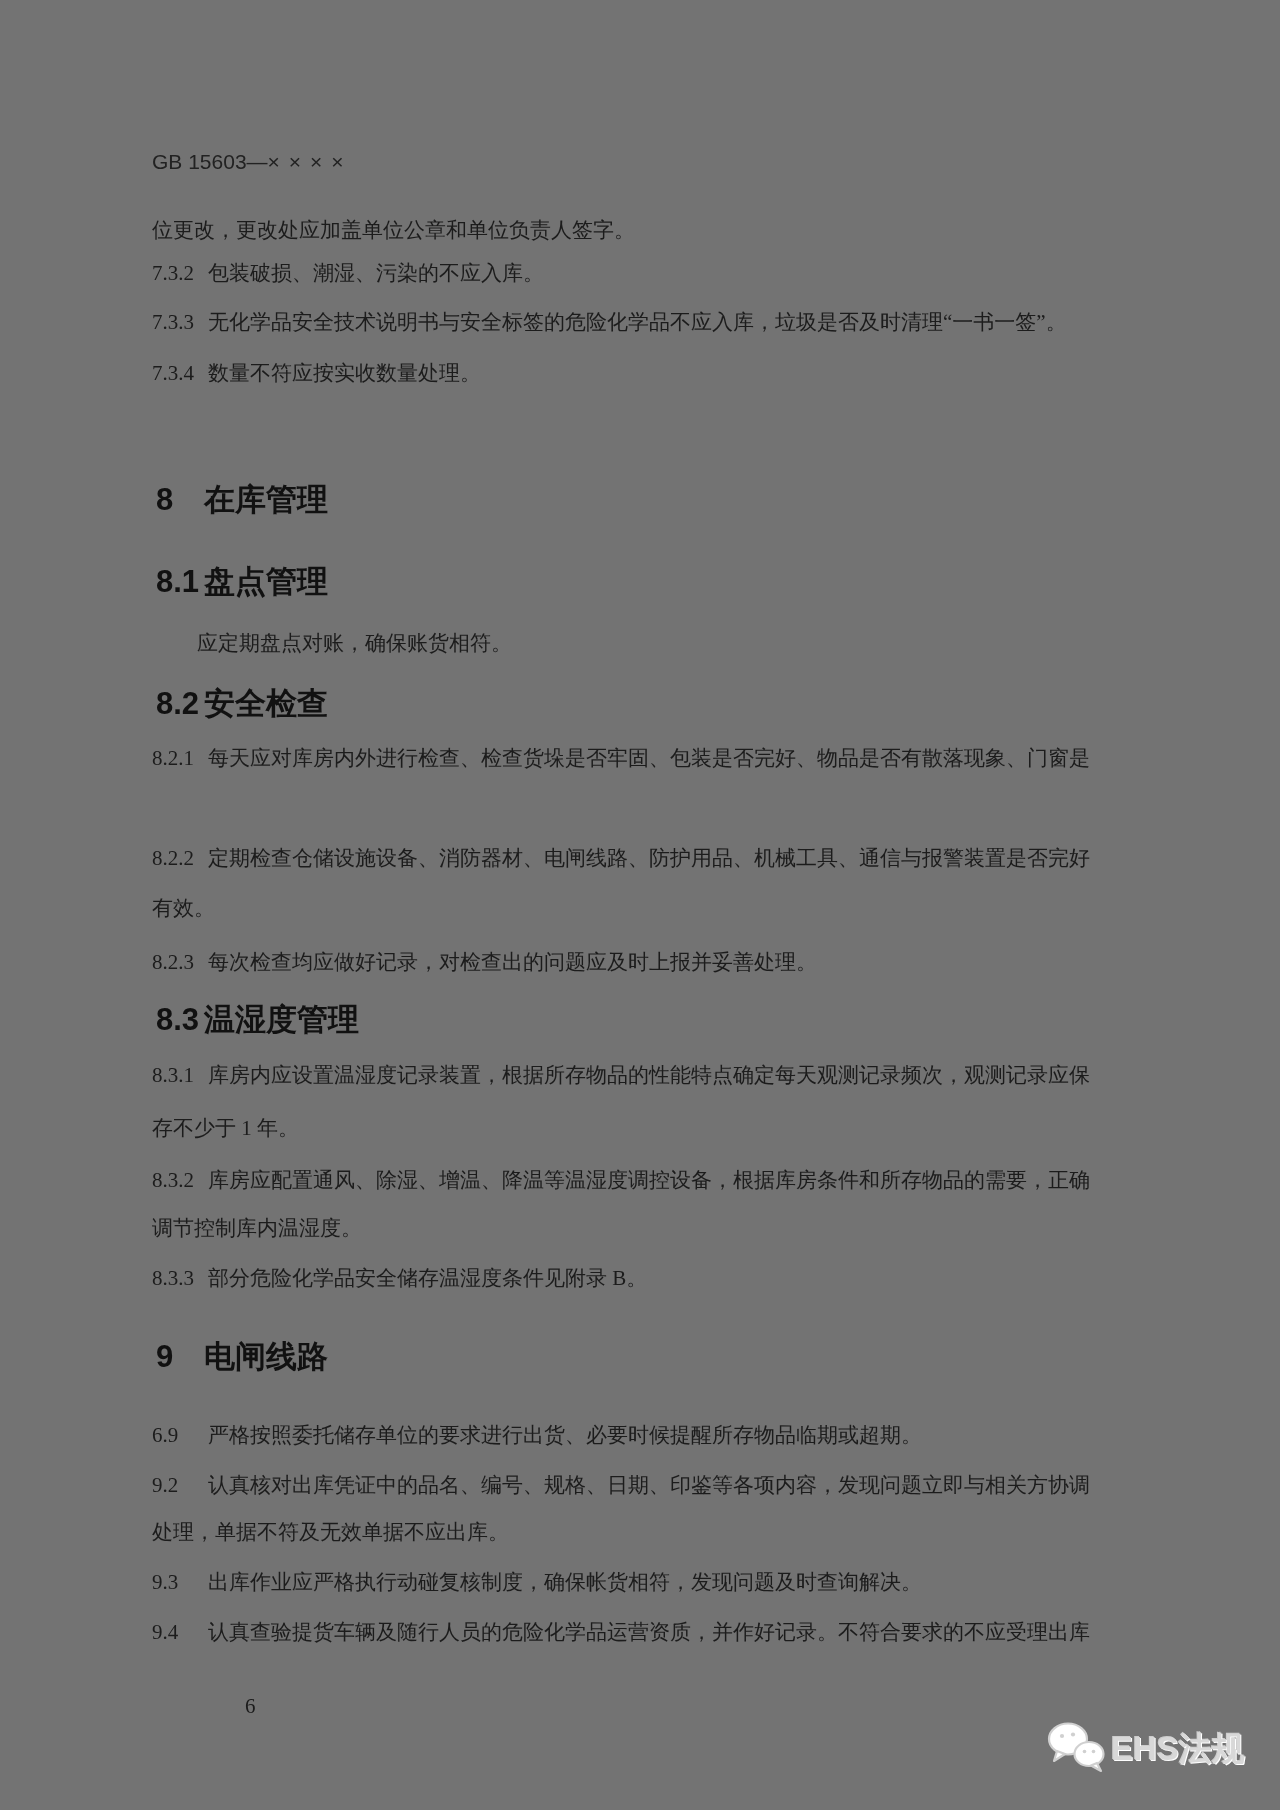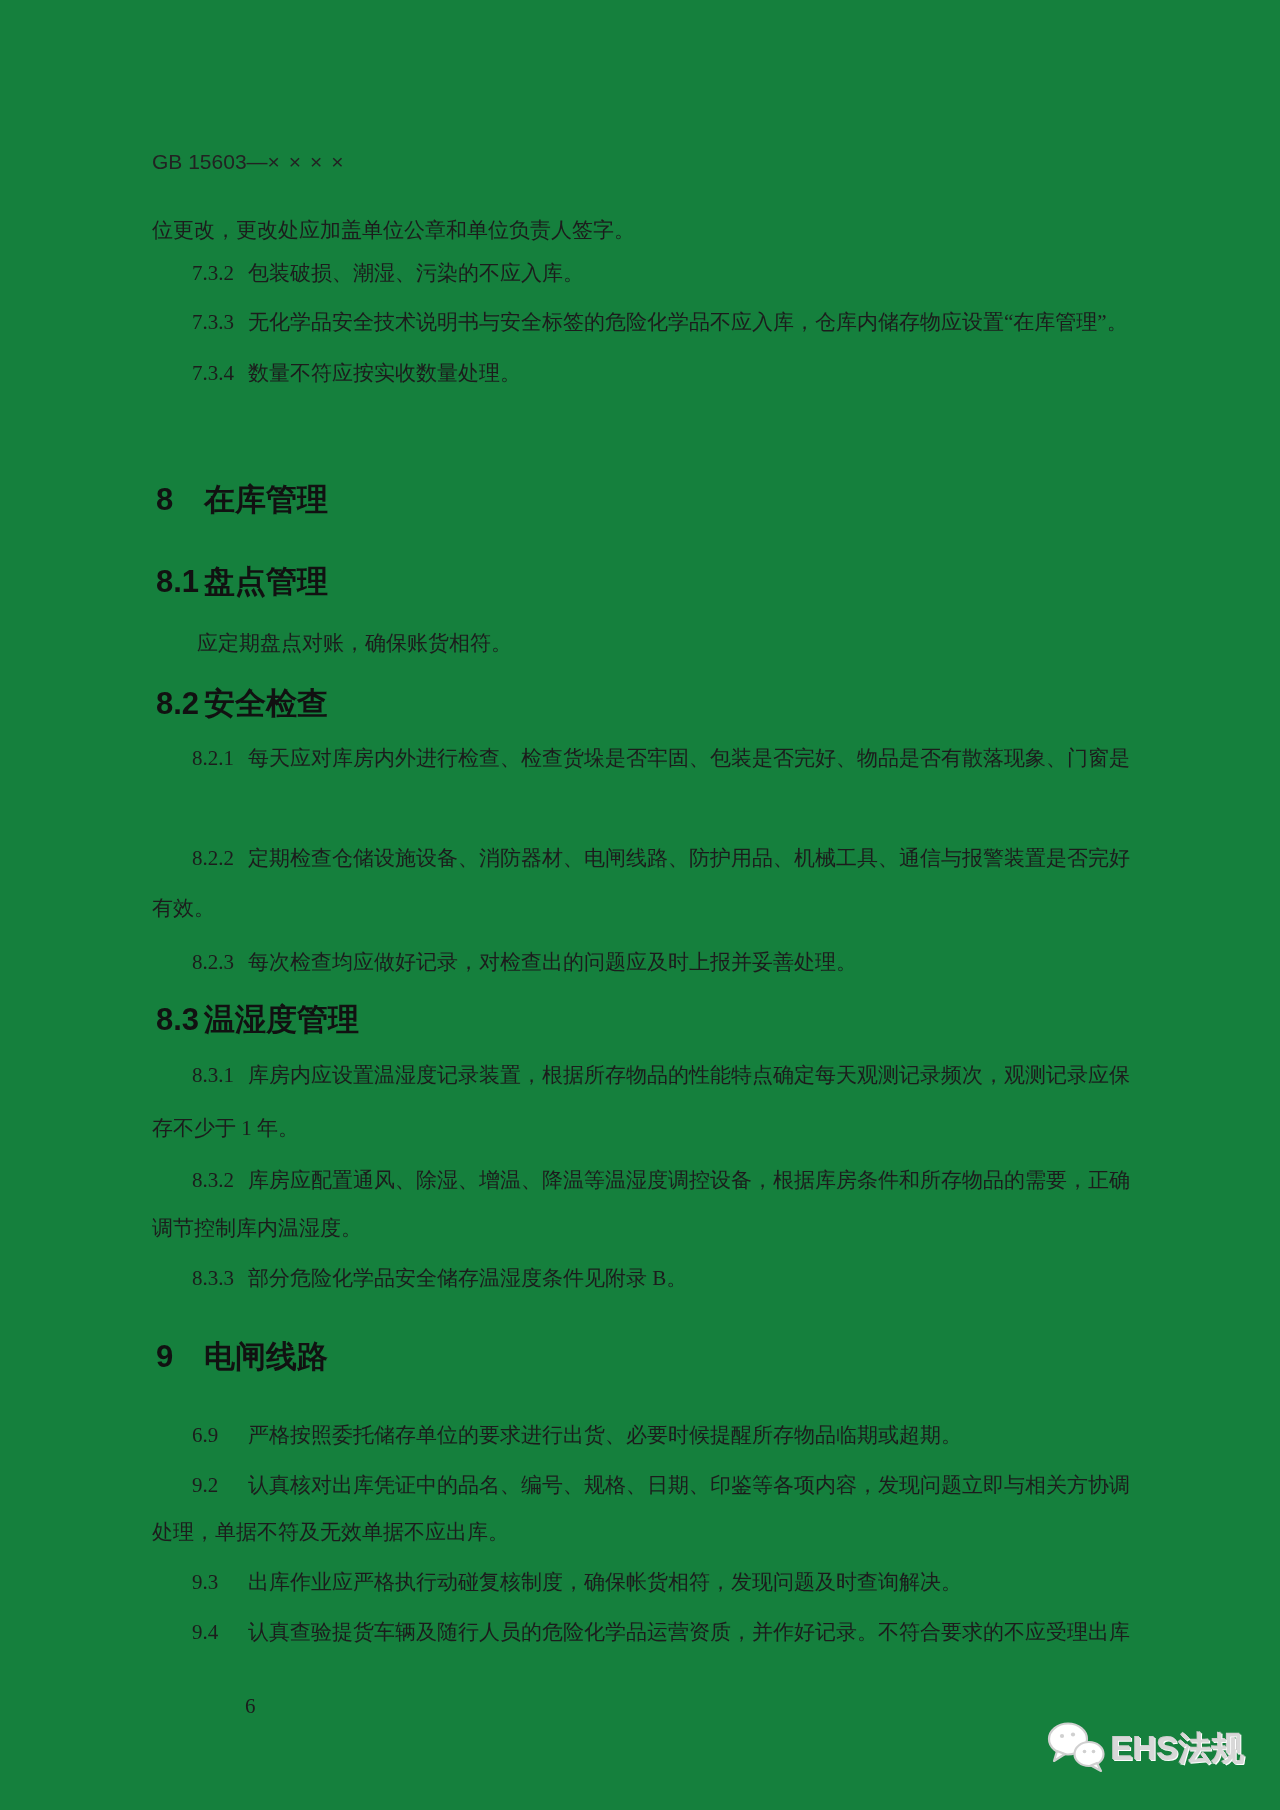--- a/index.html
+++ b/index.html
@@ -1,20 +1,20 @@
 <!DOCTYPE html>
 <html><head>
 <meta charset="utf-8">
 <style>
   html, body { margin: 0; padding: 0; background: #ffffff; }
   .page {
     position: relative;
     width: 1280px;
     height: 1810px;
-    background: #15803d;
+    background: #737373;
     overflow: hidden;
     font-family: "Liberation Serif", "DejaVu Serif", serif;
     color: #1c1c1c;
     text-decoration: underline;
   }
   .gb-header {
     position: absolute;
     left: 152px;
     top: 150px;
     font-family: "Liberation Sans", "DejaVu Sans", sans-serif;
@@ -25,21 +25,21 @@
   }
   .gb-header .xs { letter-spacing: 9px; }
   .line {
     position: absolute;
     left: 152px;
     font-size: 21px;
     line-height: 25px;
     white-space: nowrap;
     color: #1c1c1c;
   }
-  .line .num { display: inline-block; min-width: 56px; margin-left: 40px; }
+  .line .num { display: inline-block; min-width: 56px; }
   .indent { left: 197px; }
   .heading {
     position: absolute;
     left: 156px;
     font-family: "Liberation Sans", "DejaVu Sans", sans-serif;
     font-weight: bold;
     font-size: 31px;
     line-height: 27px;
     white-space: nowrap;
     color: #111;
@@ -76,21 +76,21 @@
 <div class="page">
 
   <div class="gb-header">
     <span>GB 15603—</span><span class="xs">××××</span>
   </div>
 
   <div class="line" style="top:218px"><span>位更改，更改处应加盖单位公章和单位负责人签字。</span></div>
 
   <div class="line" style="top:261px"><span class="num">7.3.2</span><span>包装破损、潮湿、污染的不应入库。</span></div>
 
-  <div class="line" style="top:310px"><span class="num">7.3.3</span><span>无化学品安全技术说明书与安全标签的危险化学品不应入库，仓库内储存物应设置“在库管理”。</span></div>
+  <div class="line" style="top:310px"><span class="num">7.3.3</span><span>无化学品安全技术说明书与安全标签的危险化学品不应入库，垃圾是否及时清理“一书一签”。</span></div>
 
   <div class="line" style="top:361px"><span class="num">7.3.4</span><span>数量不符应按实收数量处理。</span></div>
 
 
   <div class="heading" style="top:486px"><span class="num">8</span><span>在库管理</span></div>
 
   <div class="heading" style="top:568px"><span class="num">8.1</span><span>盘点管理</span></div>
 
   <div class="line indent" style="top:631px"><span>应定期盘点对账，确保账货相符。</span></div>
 

